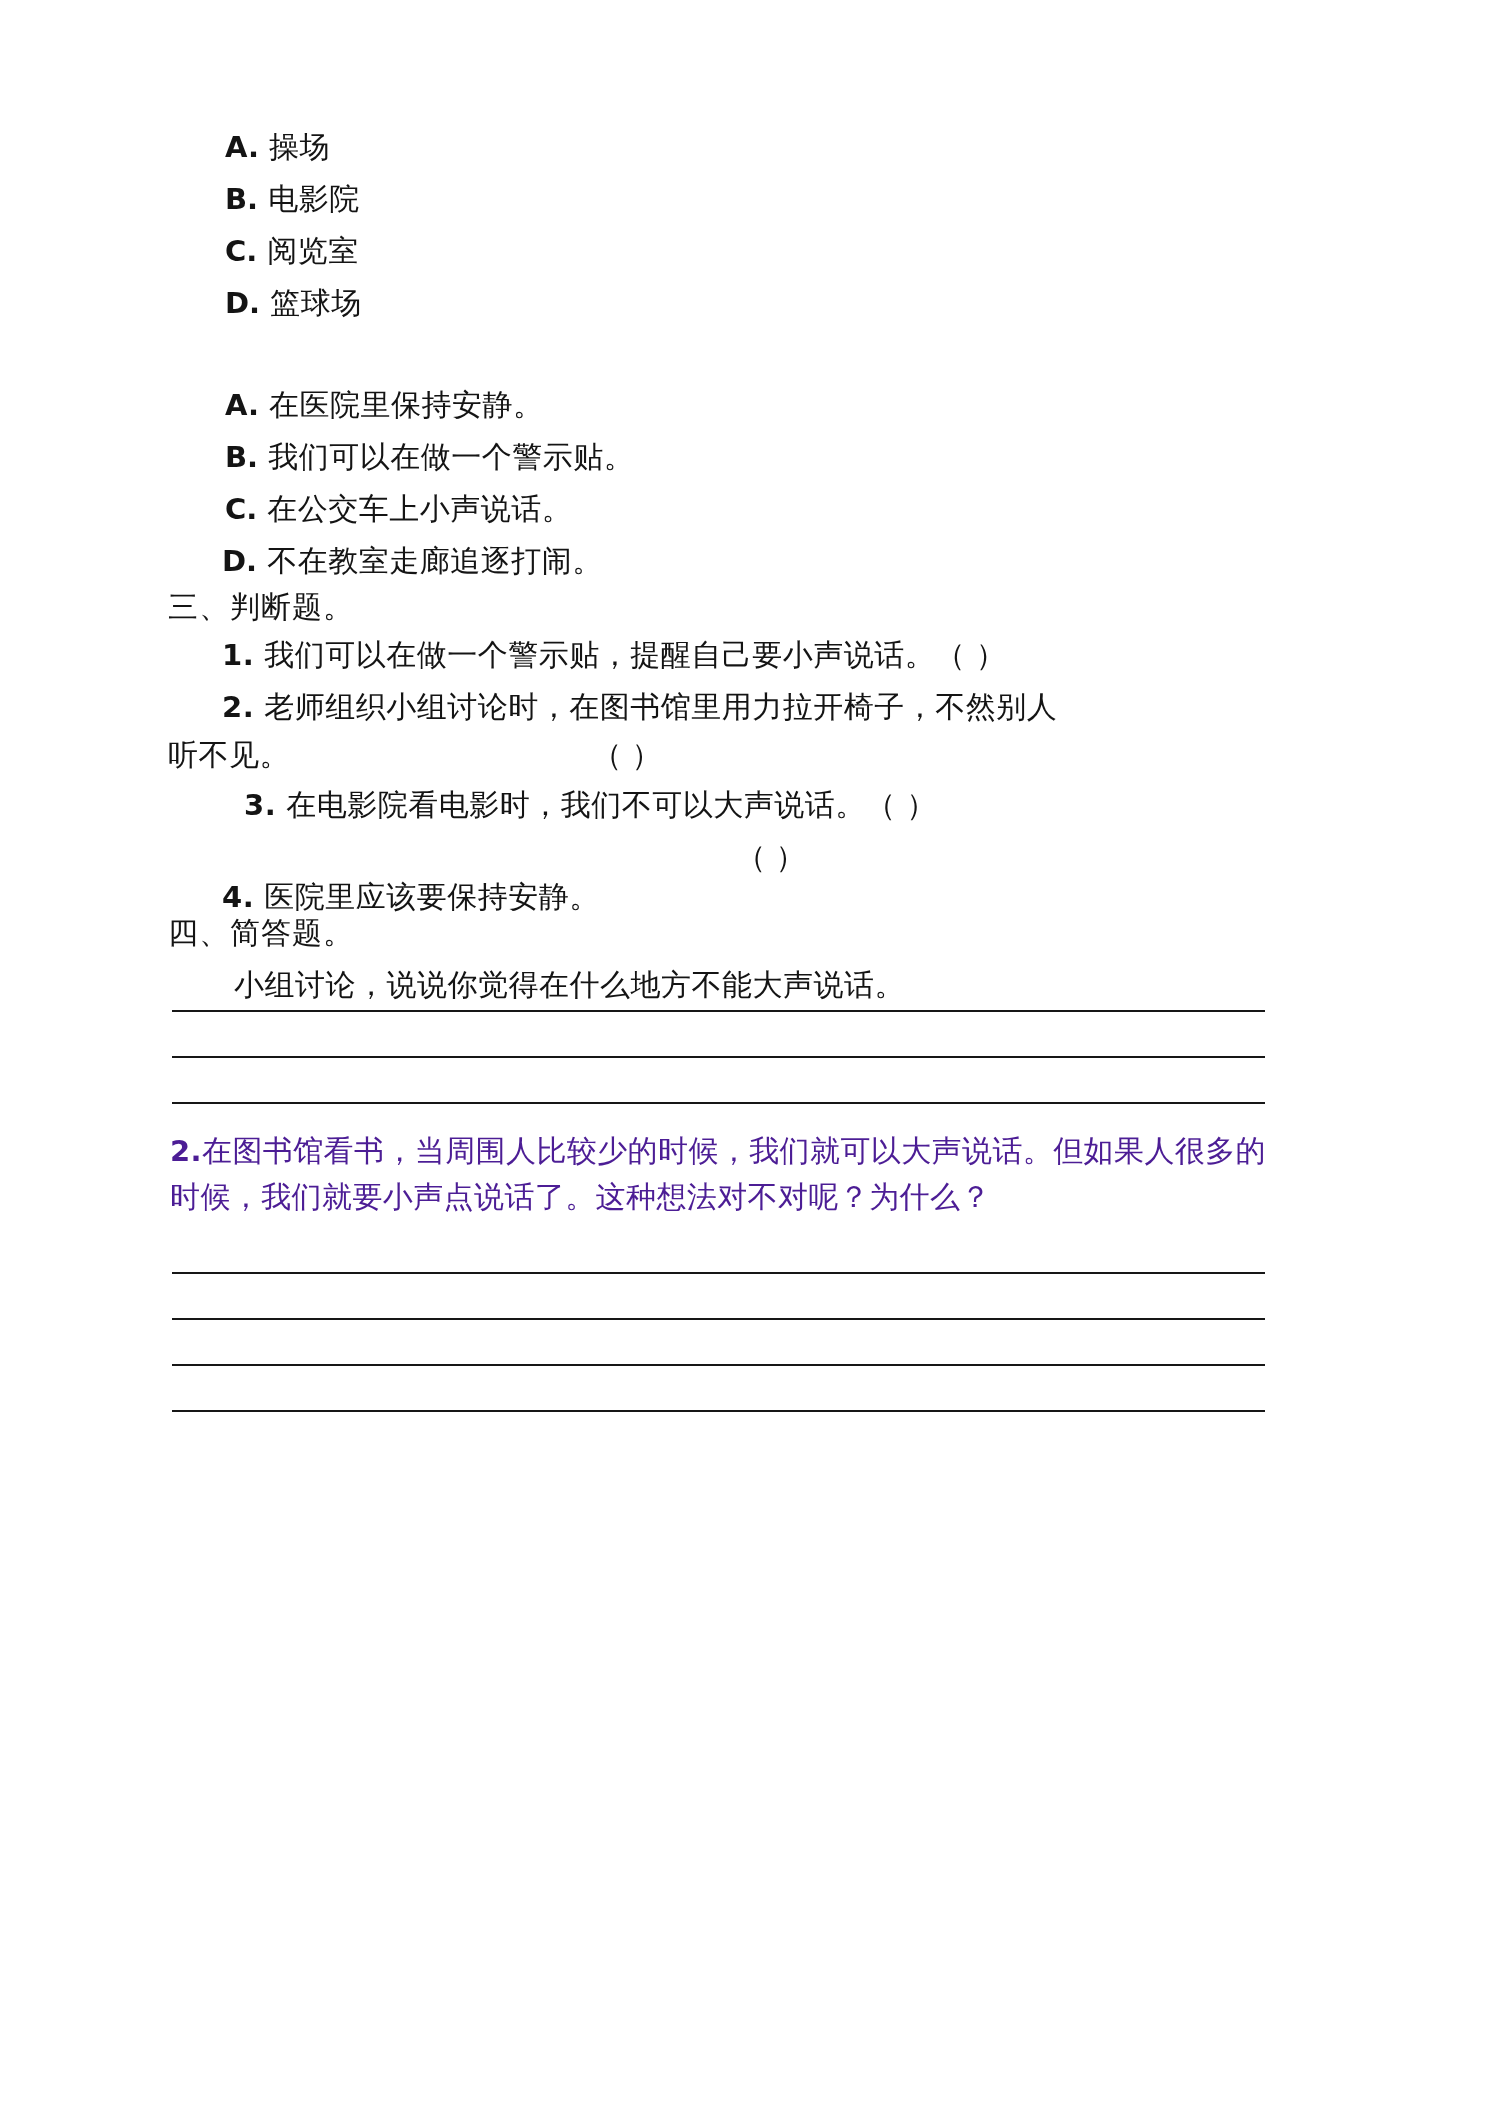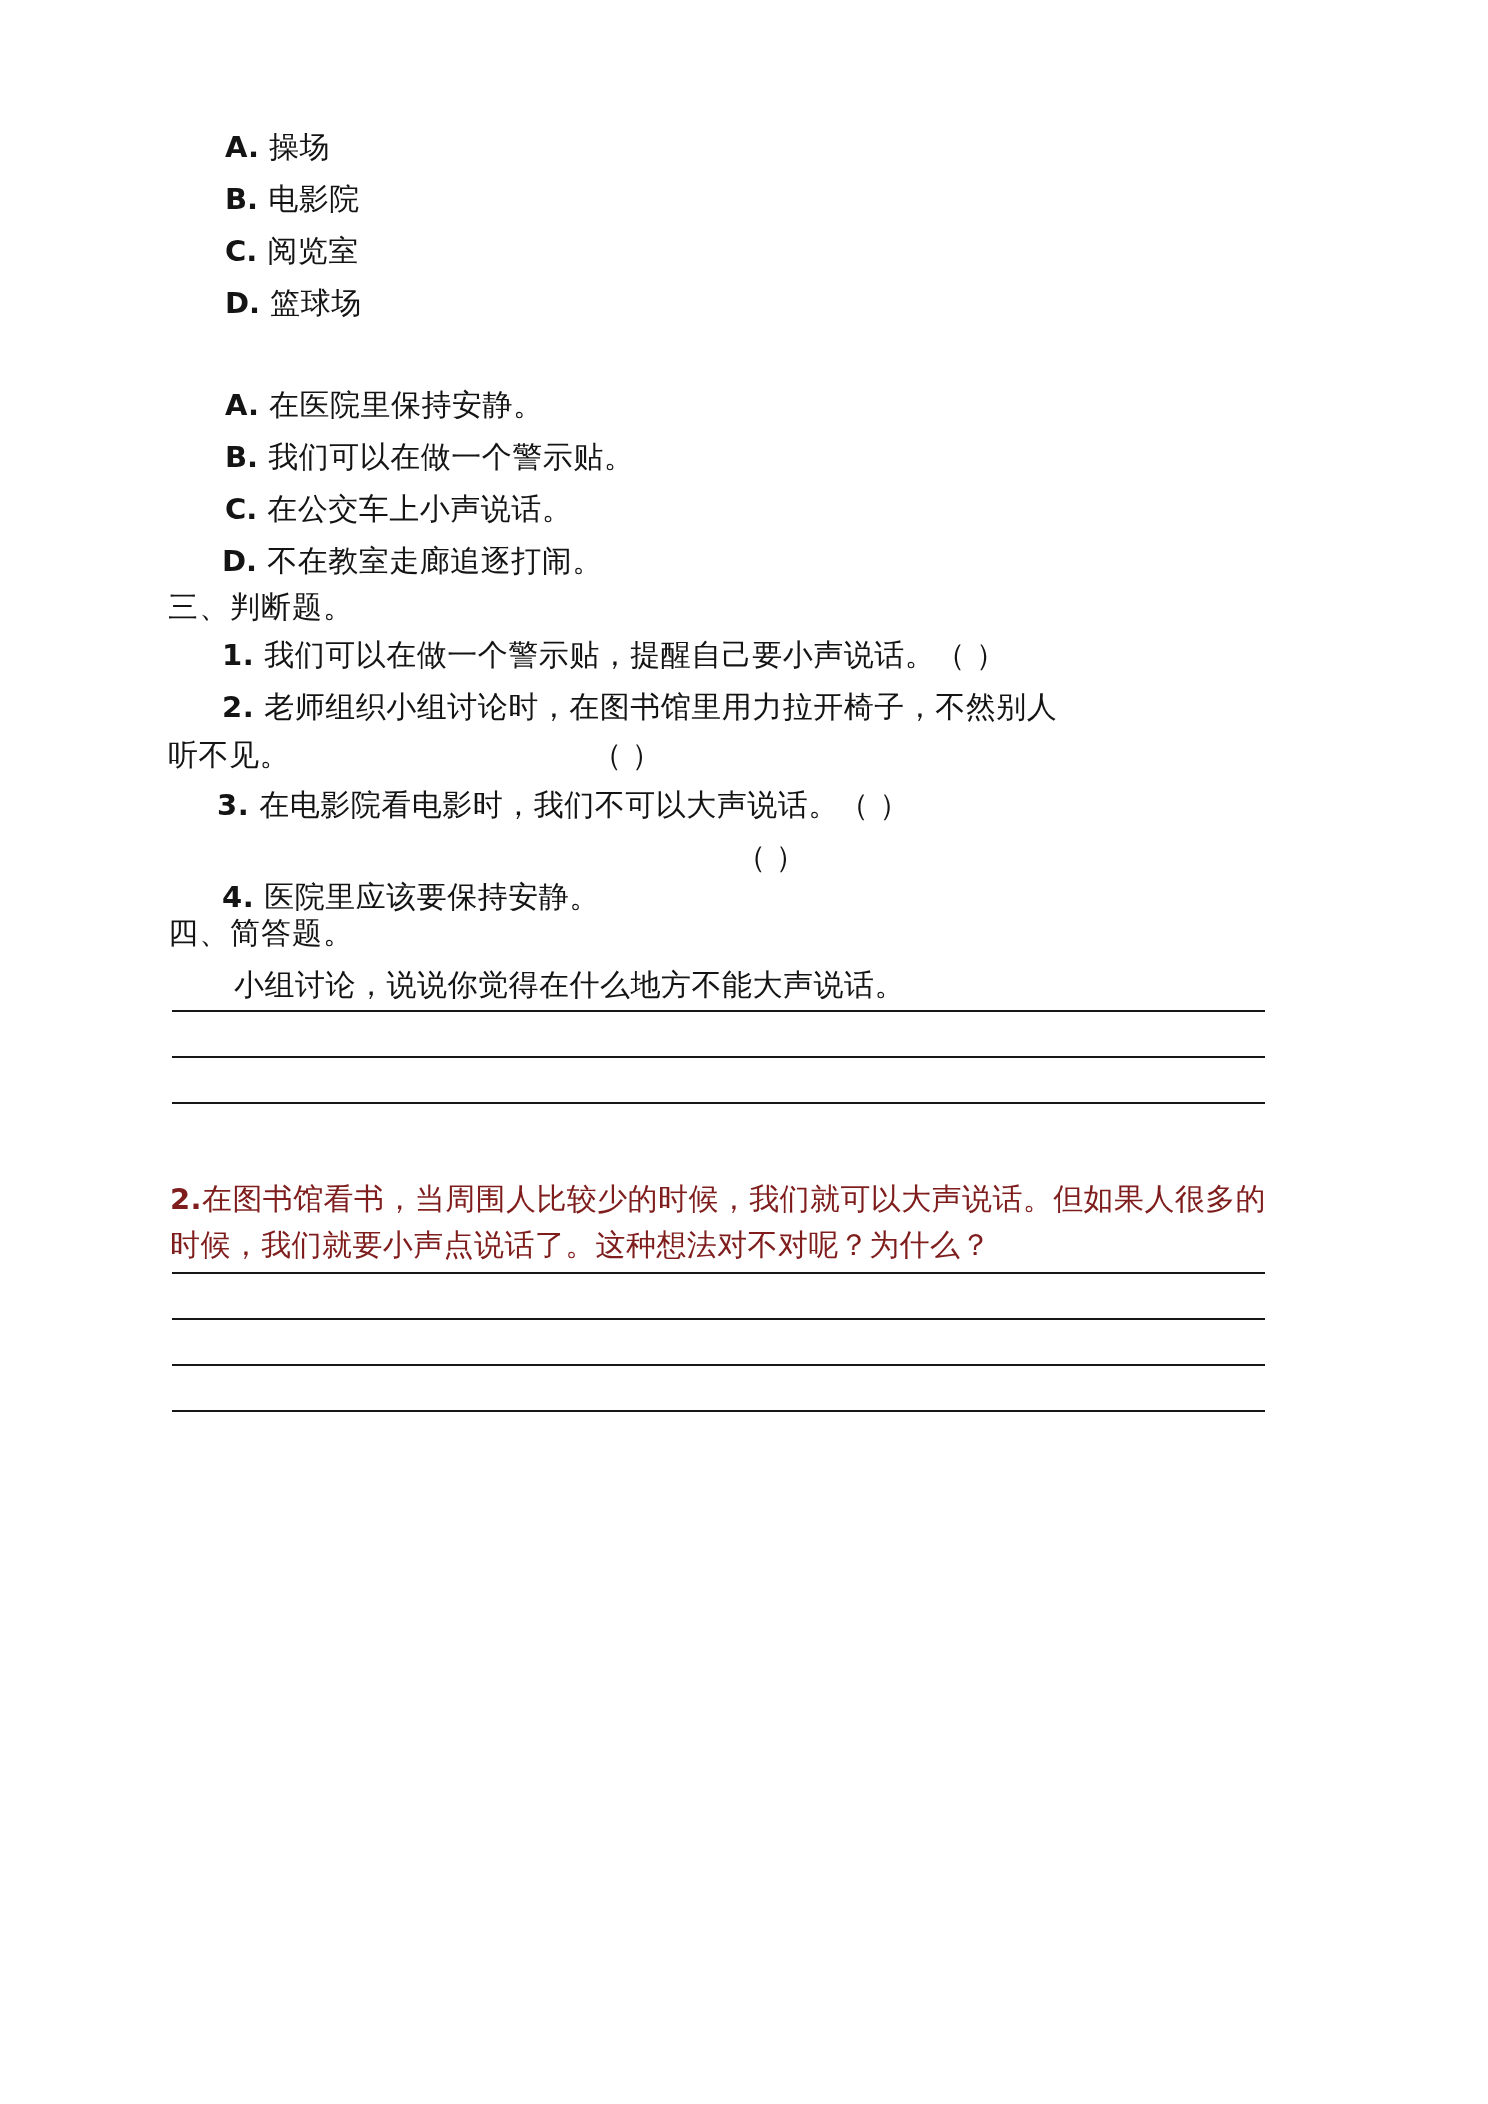--- a/index.html
+++ b/index.html
@@ -56,22 +56,21 @@
     font-weight: 600;
     font-size: 29px;
   }
 
   
   .para {
     position: absolute;
     font-size: 30px;
     line-height: 46px;
     letter-spacing: 0.4px;
-    color: #7f1d1d;
-    margin-top: 48px;
+    color: #4c1d95;
   }
 
   
   .rule {
     position: absolute;
     height: 0;
     border-top: 2px solid #171717;
   }
 
   .paren {
@@ -132,21 +131,21 @@
   </div>
 
   <div class="line" style="left:222px; top:692px;">
     <span class="num">2.</span>
     <span>老师组织小组讨论时，在图书馆里用力拉开椅子，不然别人</span>
   </div>
 
   <div class="line" style="left:168px; top:740px;text-align:right;">听不见。</div>
   <div class="line paren" style="left:592px; top:740px;">（    ）</div>
 
-  <div class="line" style="left:217px; top:790px;">
+  <div class="line" style="left:244px; top:790px;">
     <span class="num">3.</span>
     <span>在电影院看电影时，我们不可以大声说话。（    ）</span>
   </div>
 
   <div class="line" style="left:222px; top:842px;margin-top:40px;">
     <span class="num">4.</span>
     <span>医院里应该要保持安静。</span>
   </div>
   <div class="line paren" style="left:736px; top:842px;">（    ）</div>
 

